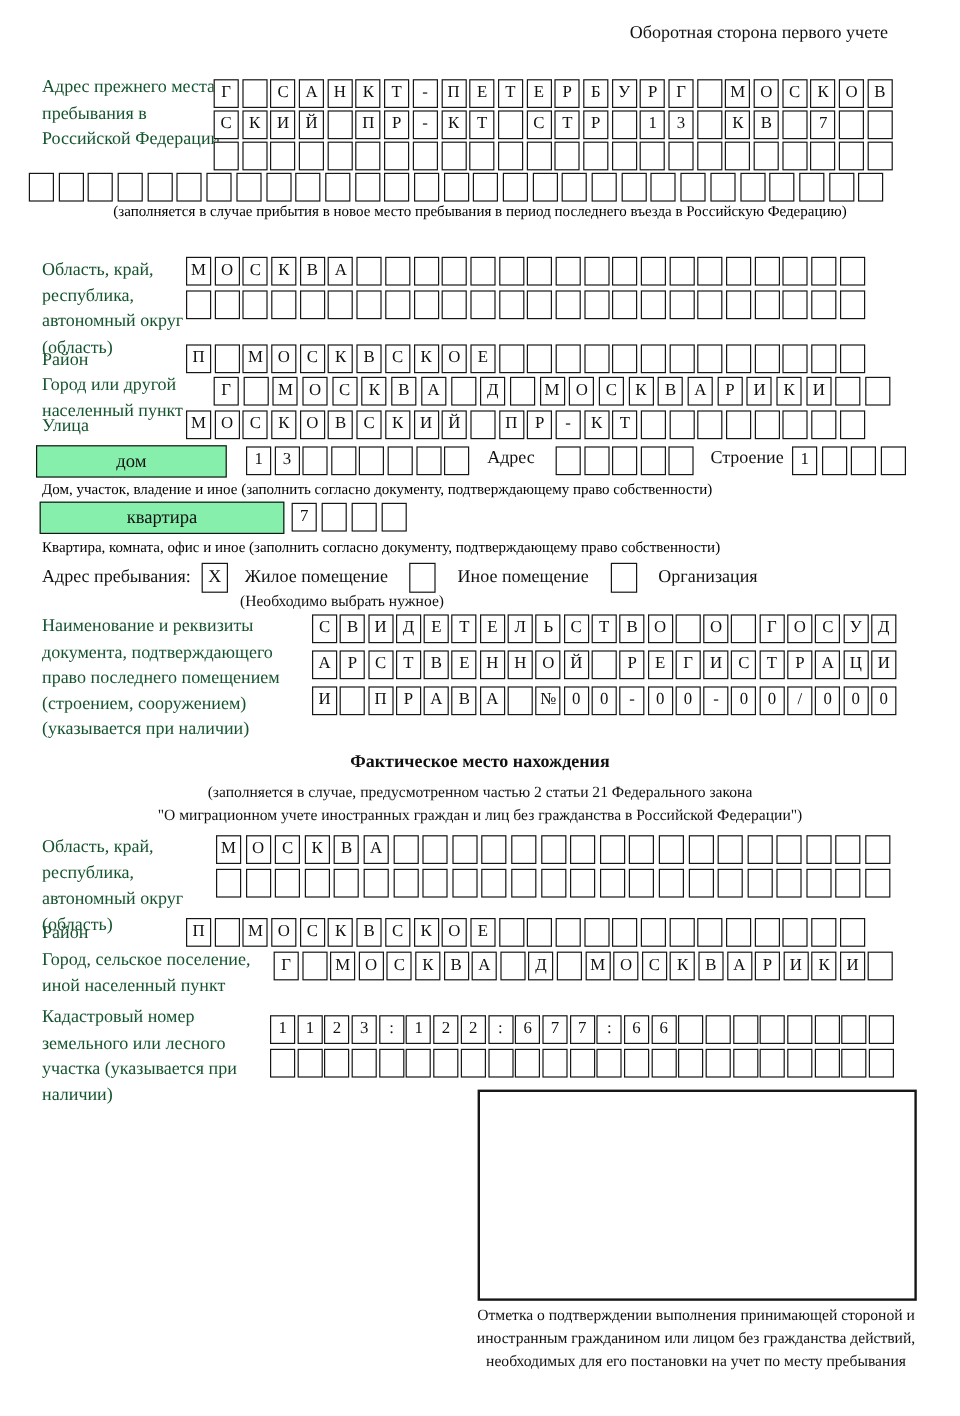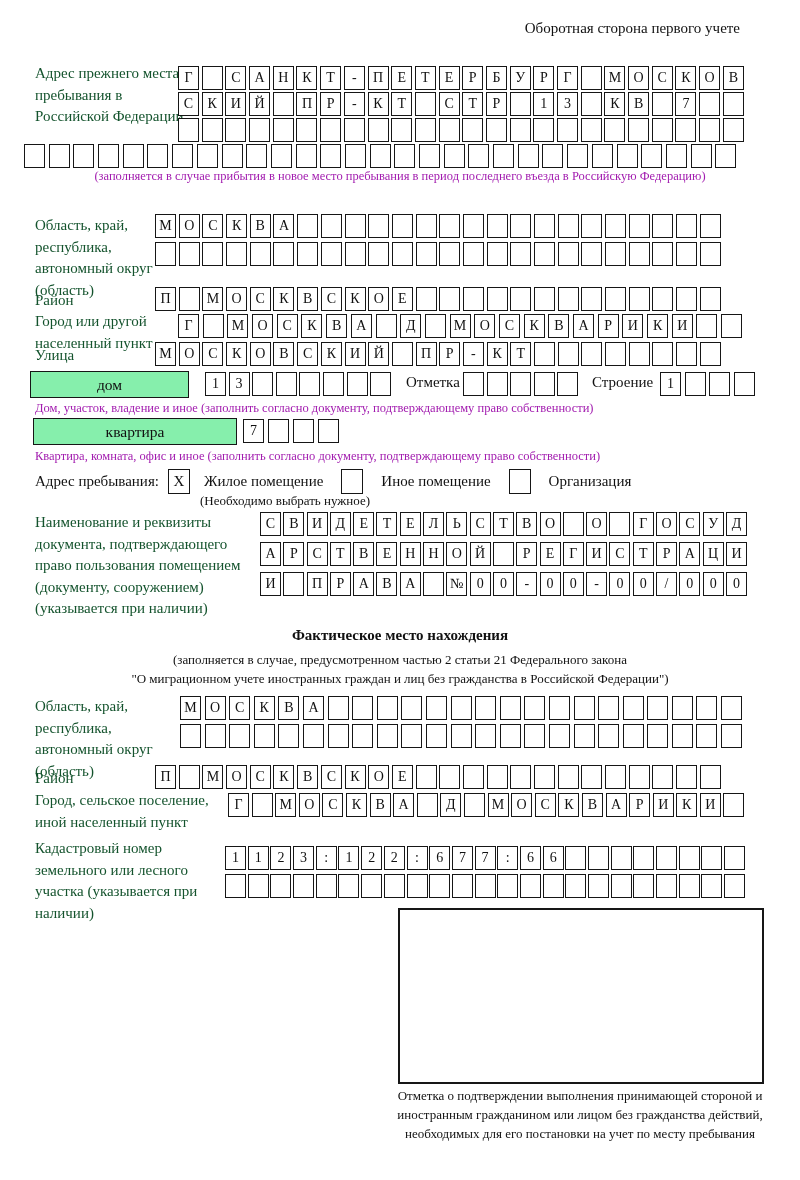--- a/index.html
+++ b/index.html
@@ -1,20 +1,20 @@
 <!DOCTYPE html>
 <html><head>
 <meta charset="utf-8">
 <style>
   html,body{margin:0;padding:0;background:#fff;}
   .page{position:relative;width:800px;height:1180px;background:#fff;
         font-family:"Liberation Serif","DejaVu Serif",serif;color:#111;overflow:hidden;}
   .abs{position:absolute;}
   .lbl{font-size:15px;line-height:21.5px;color:#14532d;}
-  .cap{font-size:12.5px;color:#a21caf;}
+  .cap{font-size:12.5px;color:#000000;}
   .center{text-align:center;}
   .bold{font-weight:bold;}
   .boxrow{position:absolute;display:flex;}
   .cbox{flex:none;display:inline-flex;align-items:center;justify-content:center;
         width:19px;height:22px;border:1.6px solid #161616;background:#fff;
         font-size:14px;line-height:1;}
   .g17{gap:1.7px}.g23{gap:2.3px}.g26{gap:2.6px}.g27{gap:2.7px}
   .g36{gap:3.6px}.g37{gap:3.7px}.g40{gap:4px}
   .wbox{position:absolute;border:1.8px solid #161616;background:#86efac;display:flex;
         align-items:center;justify-content:center;font-size:15.5px;}
@@ -349,21 +349,21 @@
   <div id="house-r0" class="boxrow g26">
       <span class="cbox">1</span>
       <span class="cbox">3</span>
       <span class="cbox"></span>
       <span class="cbox"></span>
       <span class="cbox"></span>
       <span class="cbox"></span>
       <span class="cbox"></span>
       <span class="cbox"></span>
     </div>
-  <div id="korpus-lbl" class="abs">Отметка</div>
+  <div id="korpus-lbl" class="abs">Адрес</div>
   <div id="korpus-r0" class="boxrow g26">
       <span class="cbox"></span>
       <span class="cbox"></span>
       <span class="cbox"></span>
       <span class="cbox"></span>
       <span class="cbox"></span>
     </div>
   <div id="stroenie-lbl" class="abs">Строение</div>
   <div id="stroenie-r0" class="boxrow g36">
       <span class="cbox">1</span>
@@ -386,21 +386,21 @@
     <span>Адрес пребывания:</span>
     <span class="pbox sp1">X</span>
     <span class="sp2">Жилое помещение</span>
     <span class="pbox sp3"></span>
     <span class="sp3">Иное помещение</span>
     <span class="pbox sp3"></span>
     <span class="sp3">Организация</span>
   </div>
   <div id="prem-note" class="abs center">(Необходимо выбрать нужное)</div>
 
-  <div id="doc-lbl" class="abs lbl">Наименование и реквизиты документа, подтверждающего право пользования помещением (документу, сооружением) (указывается при наличии)</div>
+  <div id="doc-lbl" class="abs lbl">Наименование и реквизиты документа, подтверждающего право последнего помещением (строением, сооружением) (указывается при наличии)</div>
   <div id="doc-r0" class="boxrow g23">
       <span class="cbox">С</span>
       <span class="cbox">В</span>
       <span class="cbox">И</span>
       <span class="cbox">Д</span>
       <span class="cbox">Е</span>
       <span class="cbox">Т</span>
       <span class="cbox">Е</span>
       <span class="cbox">Л</span>
       <span class="cbox">Ь</span>

